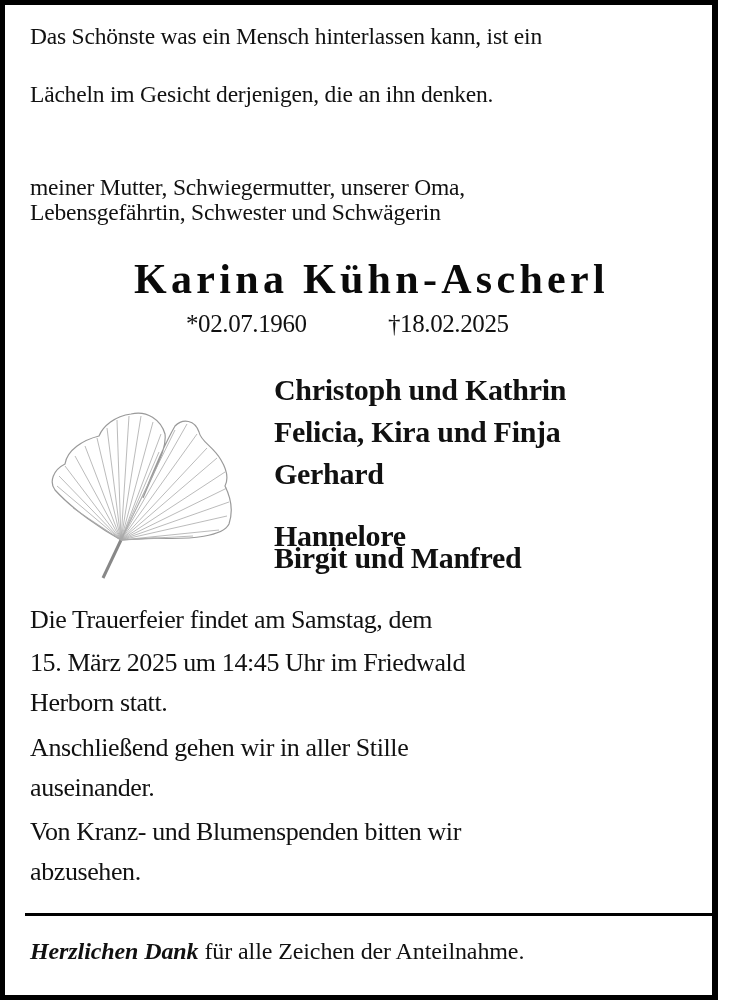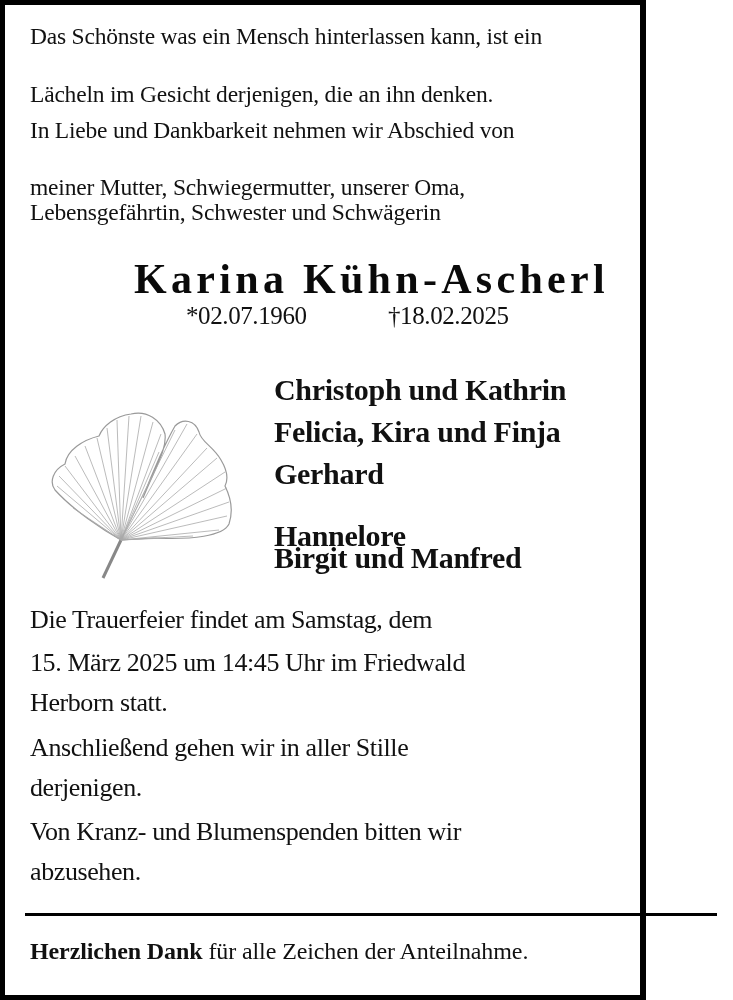--- a/index.html
+++ b/index.html
@@ -1,44 +1,43 @@
 <!DOCTYPE html>
 <html><head>
 <meta charset="utf-8">
 <style>
   html, body { margin: 0; padding: 0; background: #ffffff; }
   body { width: 733px; height: 1000px; position: relative; overflow: hidden; }
   .frame {
-    position: absolute; left: 0; top: 0; width: 646px; height: 1000px;
+    position: absolute; left: 0; top: 0; width: 718px; height: 1000px;
     box-sizing: border-box; border: 5px solid #000; border-right-width: 6px; background: #fff;
   }
   .serif { font-family: "Liberation Serif", "DejaVu Serif", serif; color: #111; }
   .line { position: absolute; left: 25px; white-space: nowrap; }
   .intro { font-size: 23.5px; letter-spacing: -0.2px; }
   .name {
     position: absolute; left: 0; width: 733px; top: 250px; text-align: center;
     font-size: 42px; font-weight: bold; letter-spacing: 4.3px; color: #0a0a0a;
   }
-  .dates { position: absolute; top: 297px; font-size: 25px; white-space: nowrap; letter-spacing: -0.4px; }
+  .dates { position: absolute; top: 305px; font-size: 25px; white-space: nowrap; letter-spacing: -0.4px; }
   .family { position: absolute; left: 269px; font-size: 30px; font-weight: bold; white-space: nowrap; letter-spacing: -0.3px; }
   .body2 { font-size: 26px; letter-spacing: -0.4px; }
   .rule { position: absolute; left: 20px; width: 692px; top: 908px; height: 3px; background: #000; }
   .thanks { position: absolute; left: 25px; top: 933px; font-size: 24px; white-space: nowrap; letter-spacing: -0.1px; }
-  .thanks b { font-weight: bold; }
+  .thanks b { font-weight: bold; font-style: italic; }
   .leaf { position: absolute; left: 38px; top: 385px; width: 200px; height: 190px; }
 </style>
 </head>
 <body>
 
 <div class="frame">
 
   <div class="line serif intro" style="top:18px">Das Schönste was ein Mensch hinterlassen kann, ist ein</div>
   <div class="line serif intro" style="top:76px">Lächeln im Gesicht derjenigen, die an ihn denken.</div>
 
-  <div class="line serif intro" style="top:112px">In Liebe und Dankbarkeit nehmen wir Abschied von</div>
   <div class="line serif intro" style="top:169px">meiner Mutter, Schwiegermutter, unserer Oma,</div>
   <div class="line serif intro" style="top:194px">Lebensgefährtin, Schwester und Schwägerin</div>
 
   <div class="name serif">Karina Kühn-Ascherl</div>
 
   <div class="dates serif" style="left:181px">*02.07.1960</div>
   <div class="dates serif" style="left:383px">†18.02.2025</div>
 
   <svg class="leaf" viewBox="0 0 200 190">
     <g fill="none" stroke="#9a9a9a" stroke-width="1.2">
@@ -80,21 +79,21 @@
   <div class="family serif" style="top:368px">Christoph und Kathrin</div>
   <div class="family serif" style="top:410px">Felicia, Kira und Finja</div>
   <div class="family serif" style="top:452px">Gerhard</div>
   <div class="family serif" style="top:514px">Hannelore</div>
   <div class="family serif" style="top:536px">Birgit und Manfred</div>
 
   <div class="line serif body2" style="top:600px">Die Trauerfeier findet am Samstag, dem</div>
   <div class="line serif body2" style="top:643px">15. März 2025 um 14:45 Uhr im Friedwald</div>
   <div class="line serif body2" style="top:683px">Herborn statt.</div>
   <div class="line serif body2" style="top:728px">Anschließend gehen wir in aller Stille</div>
-  <div class="line serif body2" style="top:768px">derjenigen.</div>
+  <div class="line serif body2" style="top:768px">auseinander.</div>
   <div class="line serif body2" style="top:852px">abzusehen.</div>
   <div class="line serif body2" style="top:812px">Von Kranz- und Blumenspenden bitten wir</div>
 
   <div class="rule"></div>
 
   <div class="thanks serif"><b>Herzlichen Dank</b><span> für alle Zeichen der Anteilnahme.</span></div>
 
 </div>
 
 </body></html>

